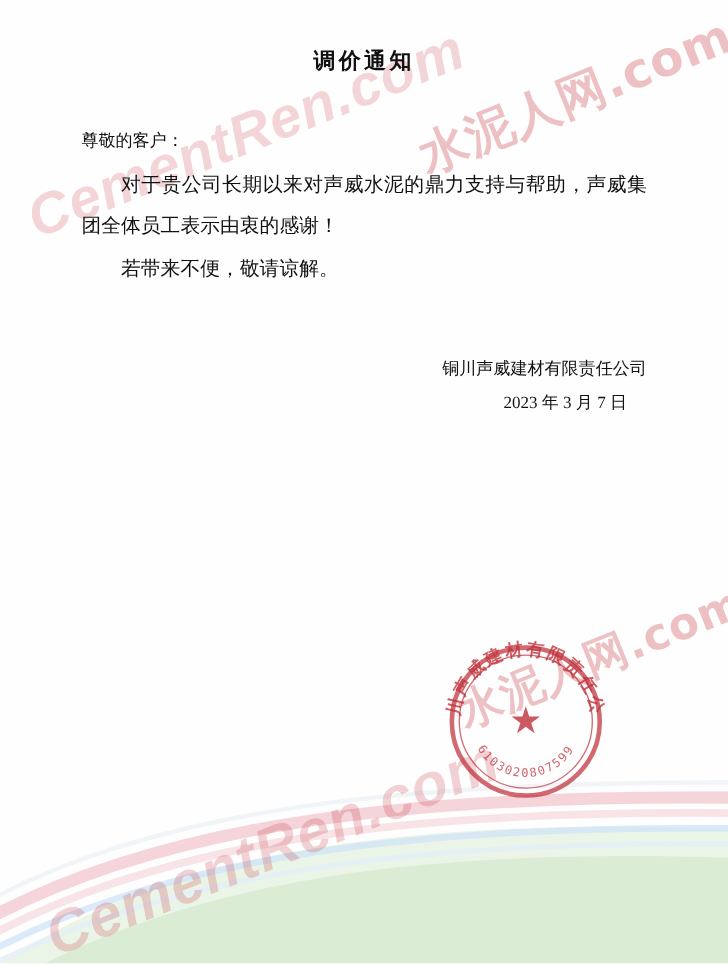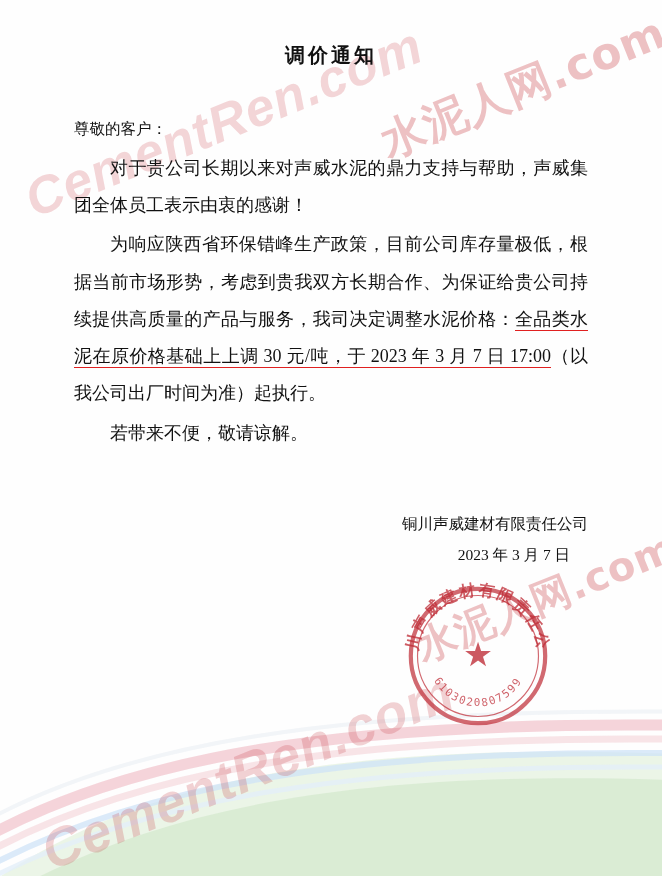--- a/index.html
+++ b/index.html
@@ -161,21 +161,20 @@
   <div class="wm wm-en wm4">CementRen.com</div>
 
   <div class="doc">
 
     <div class="doc-title">调价通知</div>
 
     <div class="salutation">尊敬的客户：</div>
 
     <p class="para">对于贵公司长期以来对声威水泥的鼎力支持与帮助，声威集团全体员工表示由衷的感谢！</p>
 
-    <p class="para"><span>为响应陕西省环保错峰生产政策，目前公司库存量极低，根据当前市场形势，考虑到贵我双方长期合作、为保证给贵公司持续提供高质量的产品与服务，我司决定调整水泥价格：</span><span class="u-red">全品类水泥在原价格基础上上调 30 元/吨，于 2023 年 3 月 7 日 17:00</span><span>（以我公司出厂时间为准）起执行。</span></p>
 
 
     <p class="para">若带来不便，敬请谅解。</p>
 
 
   </div>
 
   <div class="sign-block">
     <span class="sign-line">铜川声威建材有限责任公司</span>
     <span class="sign-date">2023 年 3 月 7 日</span>

